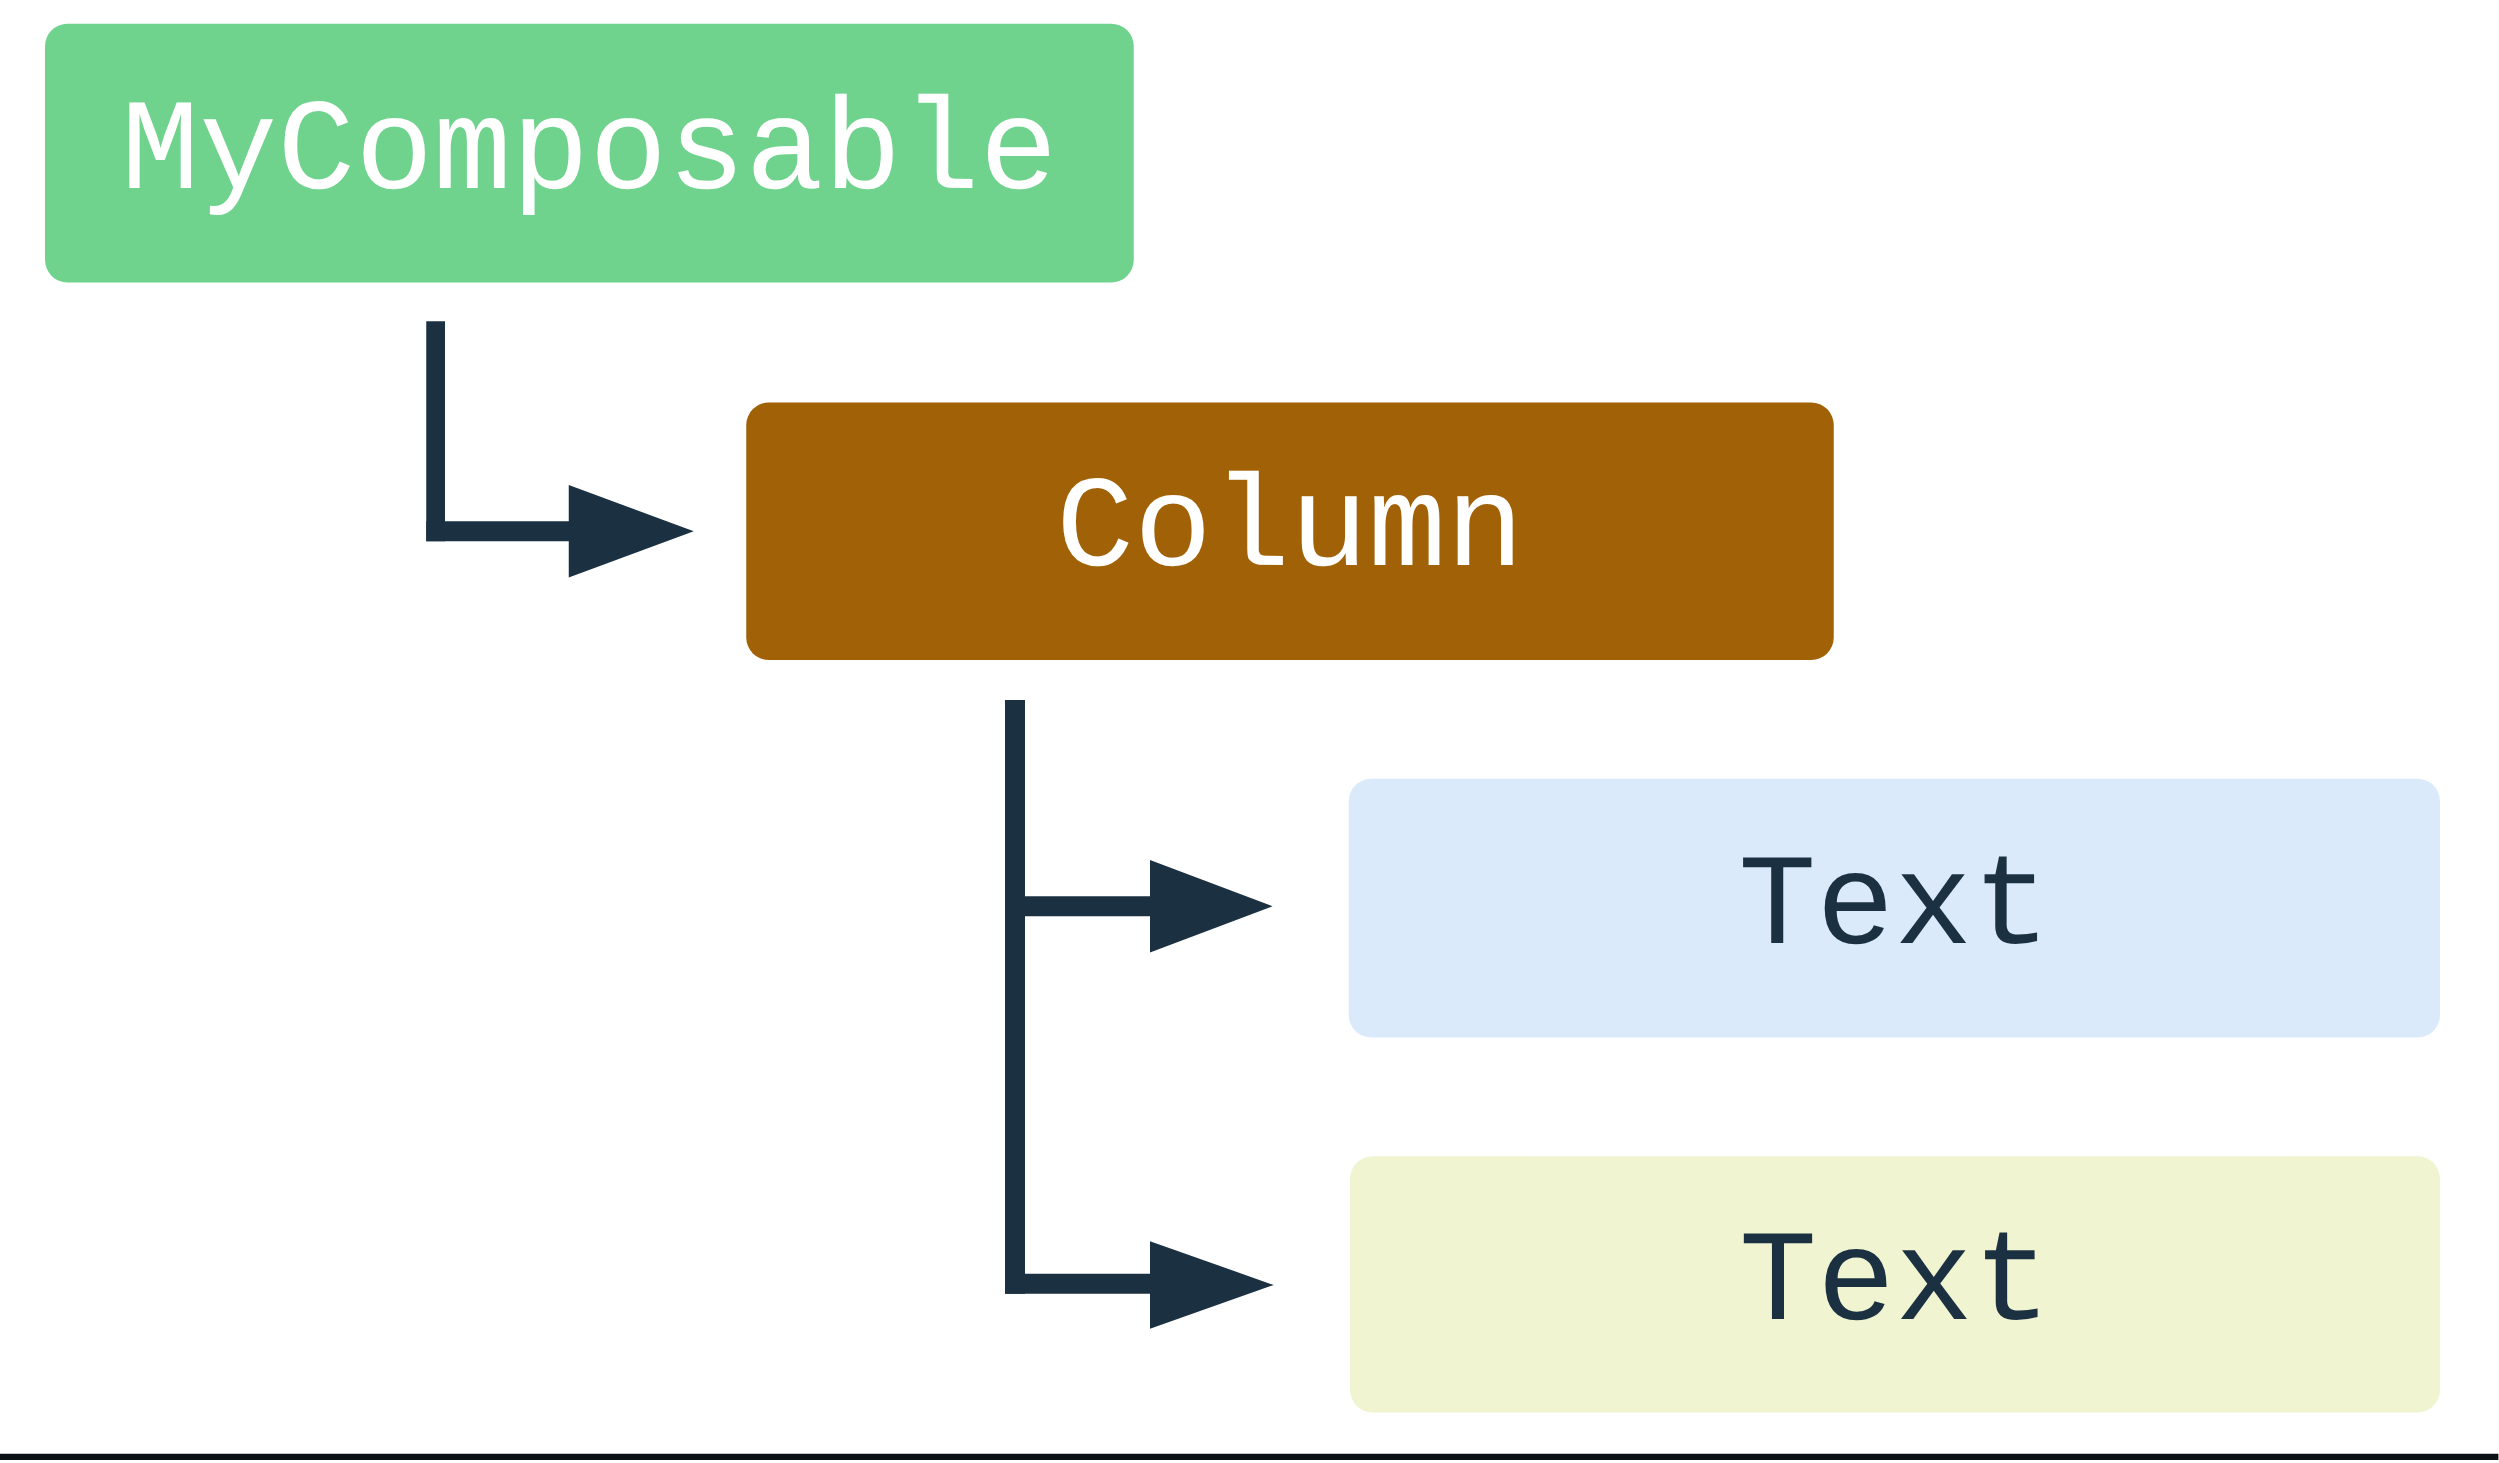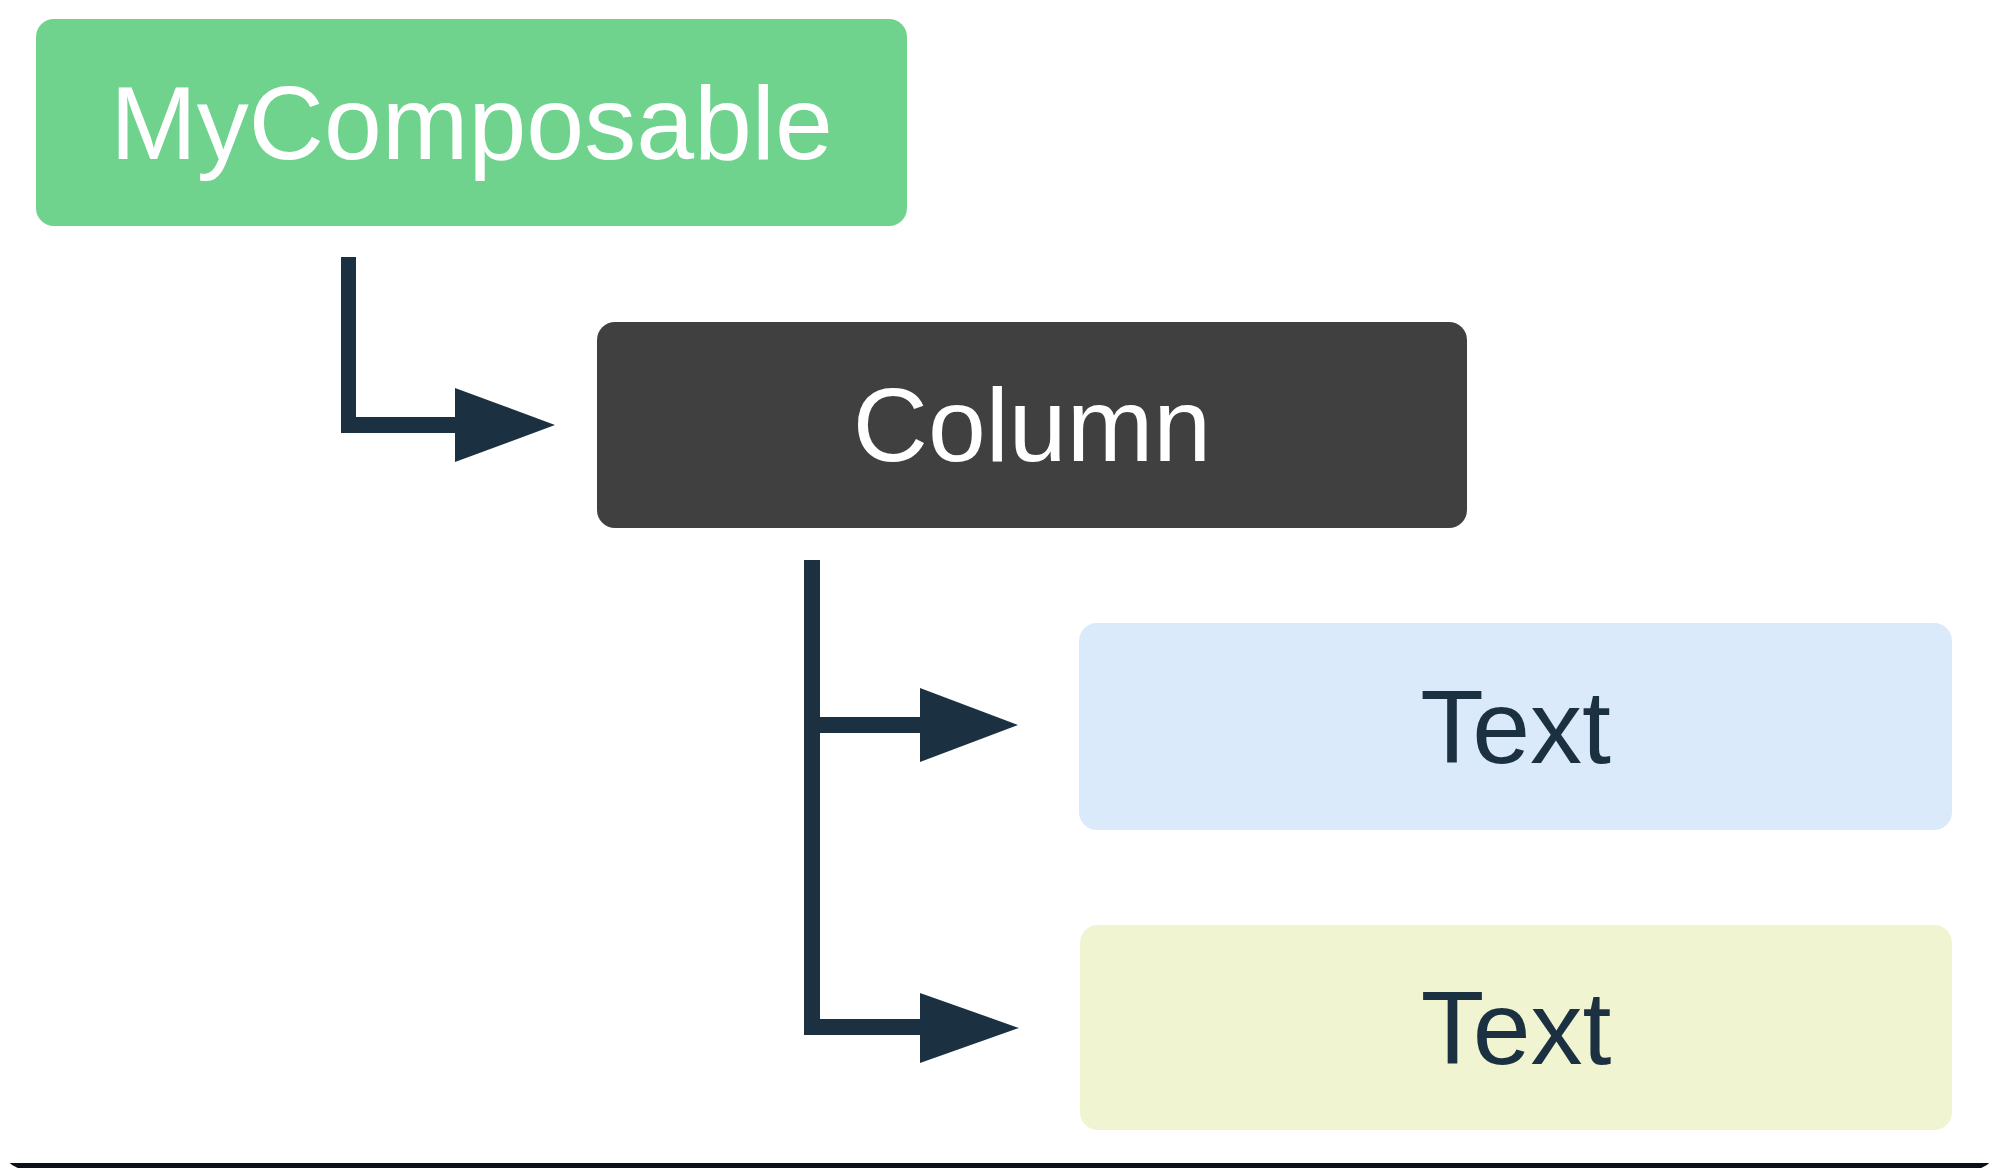--- a/index.html
+++ b/index.html
@@ -6,22 +6,21 @@
     margin: 0;
     padding: 0;
     background: #ffffff;
   }
   .diagram {
     position: relative;
     width: 1999px;
     height: 1170px;
     background: #ffffff;
     overflow: hidden;
-    font-family: Liberation Sans, sans-serif;
-    border-radius: 28px;
+    font-family: Liberation Mono, monospace;
   }
   .node {
     position: absolute;
     display: flex;
     align-items: center;
     justify-content: center;
     border-radius: 18px;
     font-size: 104px;
     line-height: 1;
     letter-spacing: 0px;
@@ -48,21 +47,21 @@
 </style>
 </head>
 <body>
 
 <div class="diagram">
 
   <div class="node node-mycomposable" style="background-color: rgb(111, 211, 141);">
     <span style="color: rgb(255, 255, 255);">MyComposable</span>
   </div>
 
-  <div class="node node-column" style="background-color: #404040; text-align: right;">
+  <div class="node node-column" style="background-color: #a16207; text-align: right;">
     <span style="color: rgb(255, 255, 255);">Column</span>
   </div>
 
   <div class="node node-text-1" style="background-color: rgb(218, 234, 251);">
     <span style="color: rgb(27, 49, 65);">Text</span>
   </div>
 
   <div class="node node-text-2" style="background-color: rgb(240, 244, 209);">
     <span style="color: rgb(27, 49, 65);">Text</span>
   </div>

